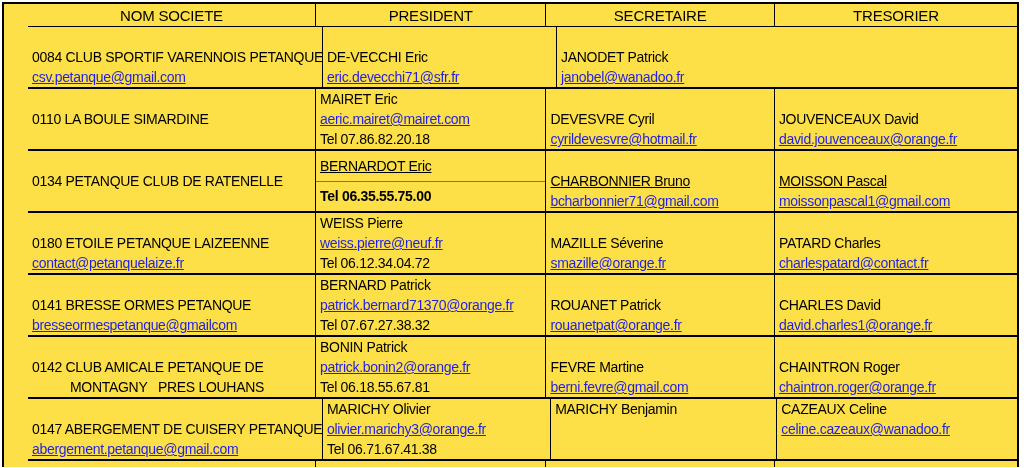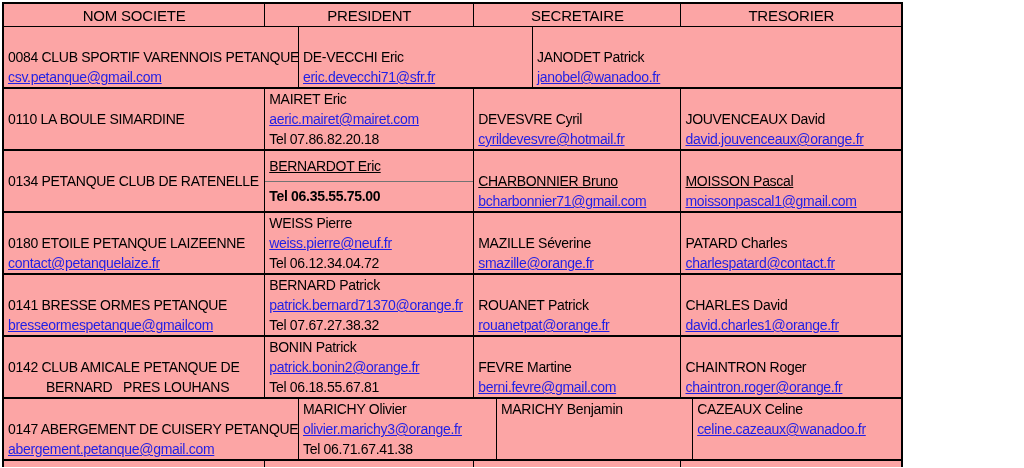--- a/index.html
+++ b/index.html
@@ -5,25 +5,26 @@
   html,body{
     margin:0;padding:0;
     width:1024px;height:468px;
     background:#ffffff;
     font-family:"Liberation Sans",sans-serif;
     color:#000000;
     overflow:hidden;
   }
   #tbl{
     position:absolute;left:2px;top:2px;
-    width:901px;
+    width:1017px;
     box-sizing:border-box;
     border:2px solid #000;
     border-bottom:none;
-    background:#fca5a5;
+    background:#fde047;
+    padding-left:24px;
   }
   .row{display:flex;box-sizing:border-box;}
   .cell{
     box-sizing:border-box;
     border-right:1px solid #000;
     height:100%;
     overflow:visible;
   }
   .c0{width:295px}
   .c1{width:236px}
@@ -247,21 +248,21 @@
         </div>
       </div>
     </div>
     <div class="row data-row">
       <div class="cell c0">
         <div class="slot"></div>
         <div class="slot">
           <span class="txt">0142 CLUB AMICALE PETANQUE DE</span>
         </div>
         <div class="slot">
-          <span class="txt indent">BERNARD   PRES LOUHANS</span>
+          <span class="txt indent">MONTAGNY   PRES LOUHANS</span>
         </div>
       </div>
       <div class="cell c1">
         <div class="slot">
           <span class="txt">BONIN Patrick</span>
         </div>
         <div class="slot">
           <span class="link">patrick.bonin2@orange.fr</span>
         </div>
         <div class="slot">

